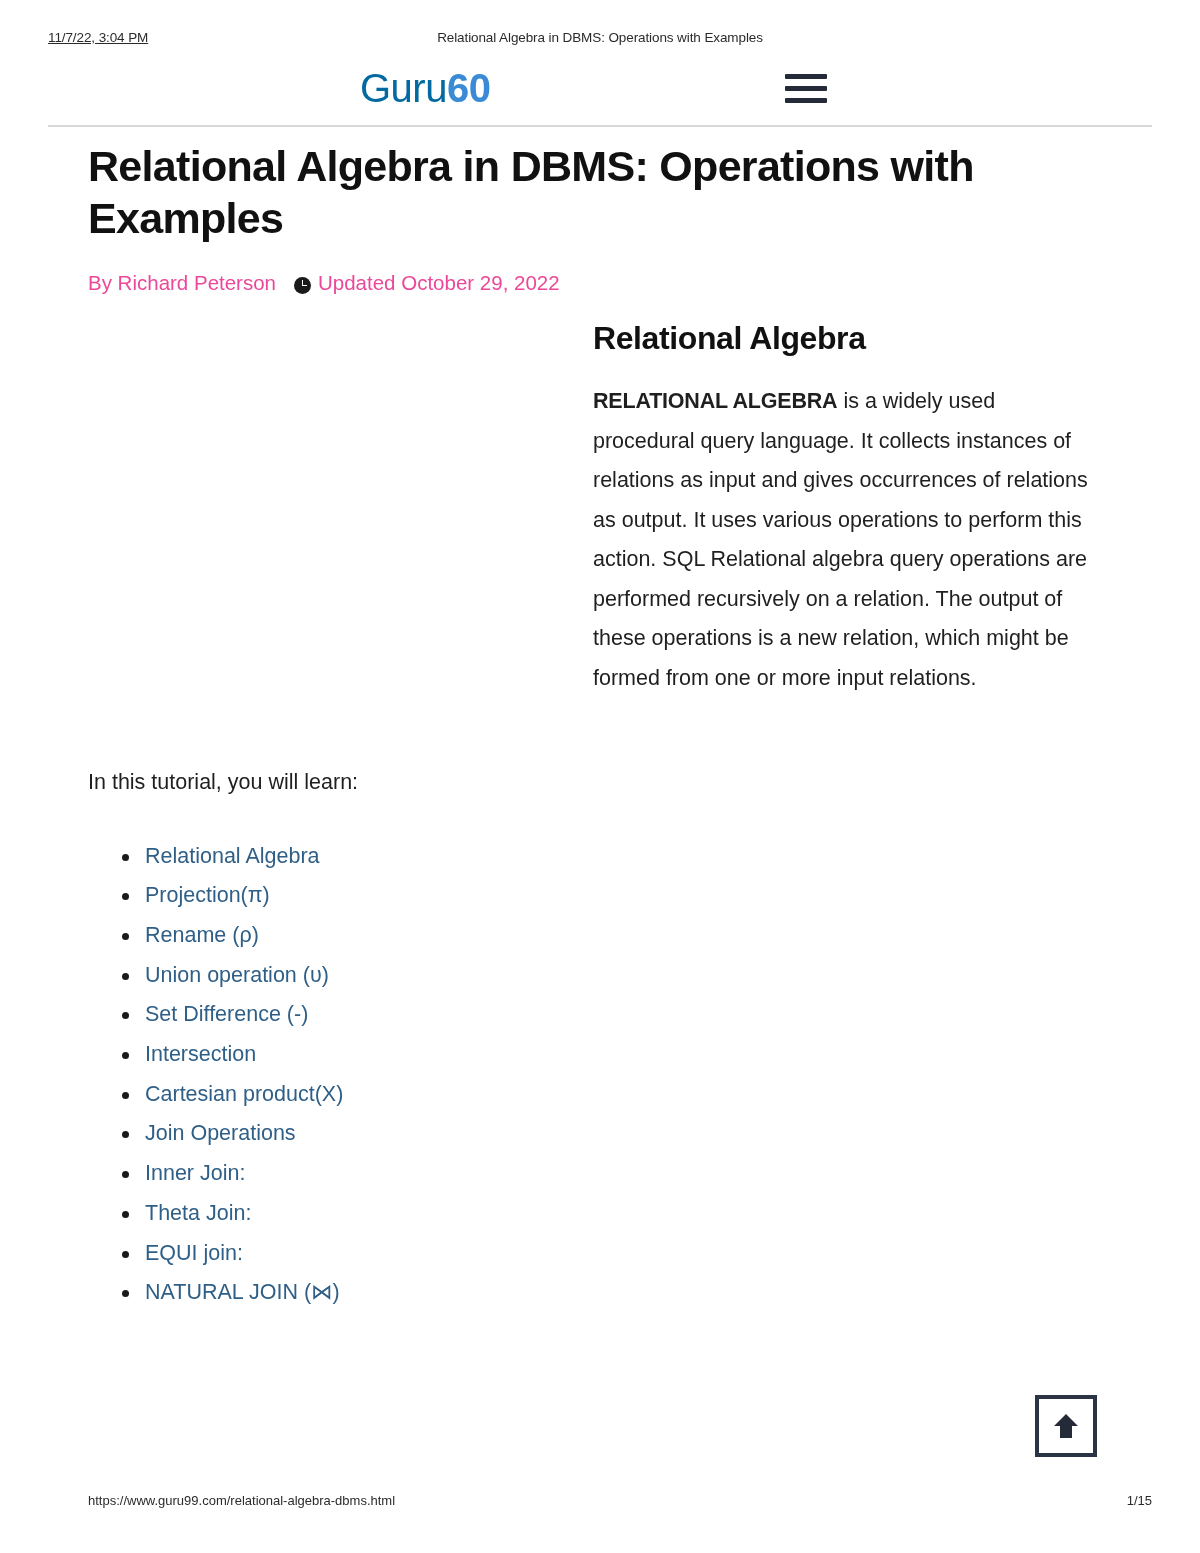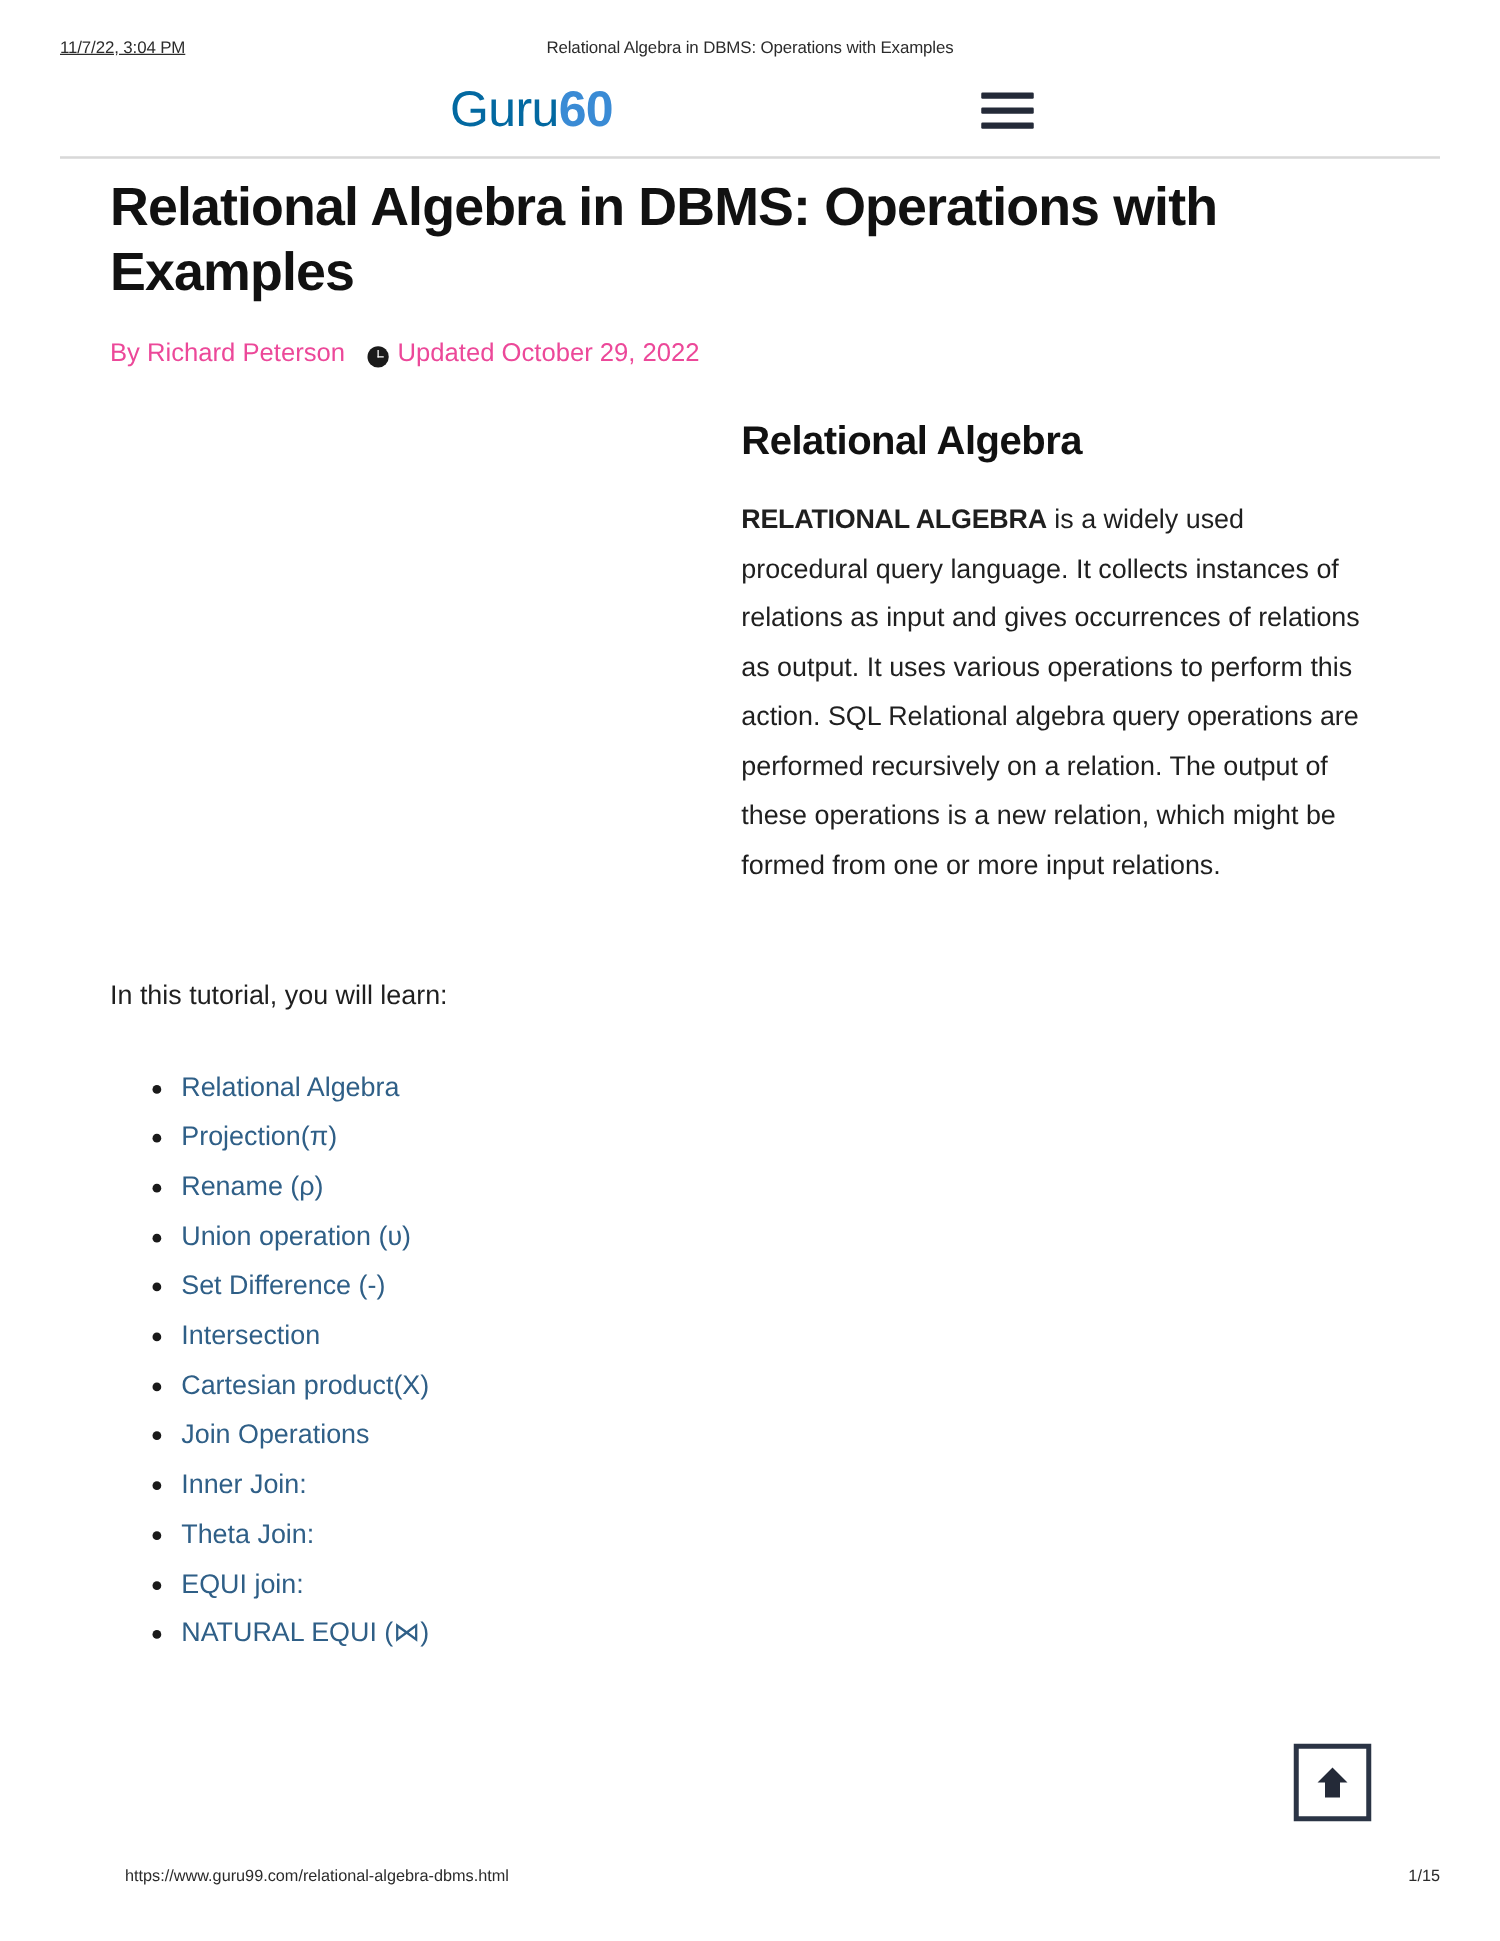--- a/index.html
+++ b/index.html
@@ -47,21 +47,21 @@
     position: absolute;
     bottom: 40px;
     left: 0;
     width: 1200px;
     height: 20px;
     font-size: 13px;
     color: #2b2b2b;
   }
   .print-footer .pf-left {
     position: absolute;
-    left: 60px;
+    left: 48px;
     top: 0;
     white-space: nowrap;
     padding-left: 40px;
   }
   .print-footer .pf-right {
     position: absolute;
     right: 48px;
     top: 0;
     white-space: nowrap;
   }
@@ -174,21 +174,21 @@
   
   .media-placeholder {
     float: left;
     width: 505px;
     height: 445px;
     margin: 0 0 0 0;
     background: #ffffff;
   }
 
   .body-wrap {
-    margin-top: 36px;
+    margin-top: 22px;
     width: 1014px;
   }
   .section-heading {
     font-size: 32px;
     line-height: 40px;
     font-weight: 700;
     color: #111111;
     letter-spacing: -0.4px;
     margin: 0 0 24px 0;
     font-stretch: condensed;
@@ -298,21 +298,21 @@
       <li><a href="#">Projection(π)</a></li>
       <li><a href="#">Rename (ρ)</a></li>
       <li><a href="#">Union operation (υ)</a></li>
       <li><a href="#">Set Difference (-)</a></li>
       <li><a href="#">Intersection</a></li>
       <li><a href="#">Cartesian product(X)</a></li>
       <li><a href="#">Join Operations</a></li>
       <li><a href="#">Inner Join:</a></li>
       <li><a href="#">Theta Join:</a></li>
       <li><a href="#">EQUI join:</a></li>
-      <li><a href="#">NATURAL EQUI (⋈)</a></li>
+      <li><a href="#">NATURAL JOIN (⋈)</a></li>
     </ul>
   </div>
 </div>
 
 <div class="scroll-top">
   <svg width="30" height="30" viewBox="0 0 30 30">
     <path d="M15 3 L27 15 L21 15 L21 27 L9 27 L9 15 L3 15 Z" fill="#242a38"></path>
   </svg>
 </div>
 

